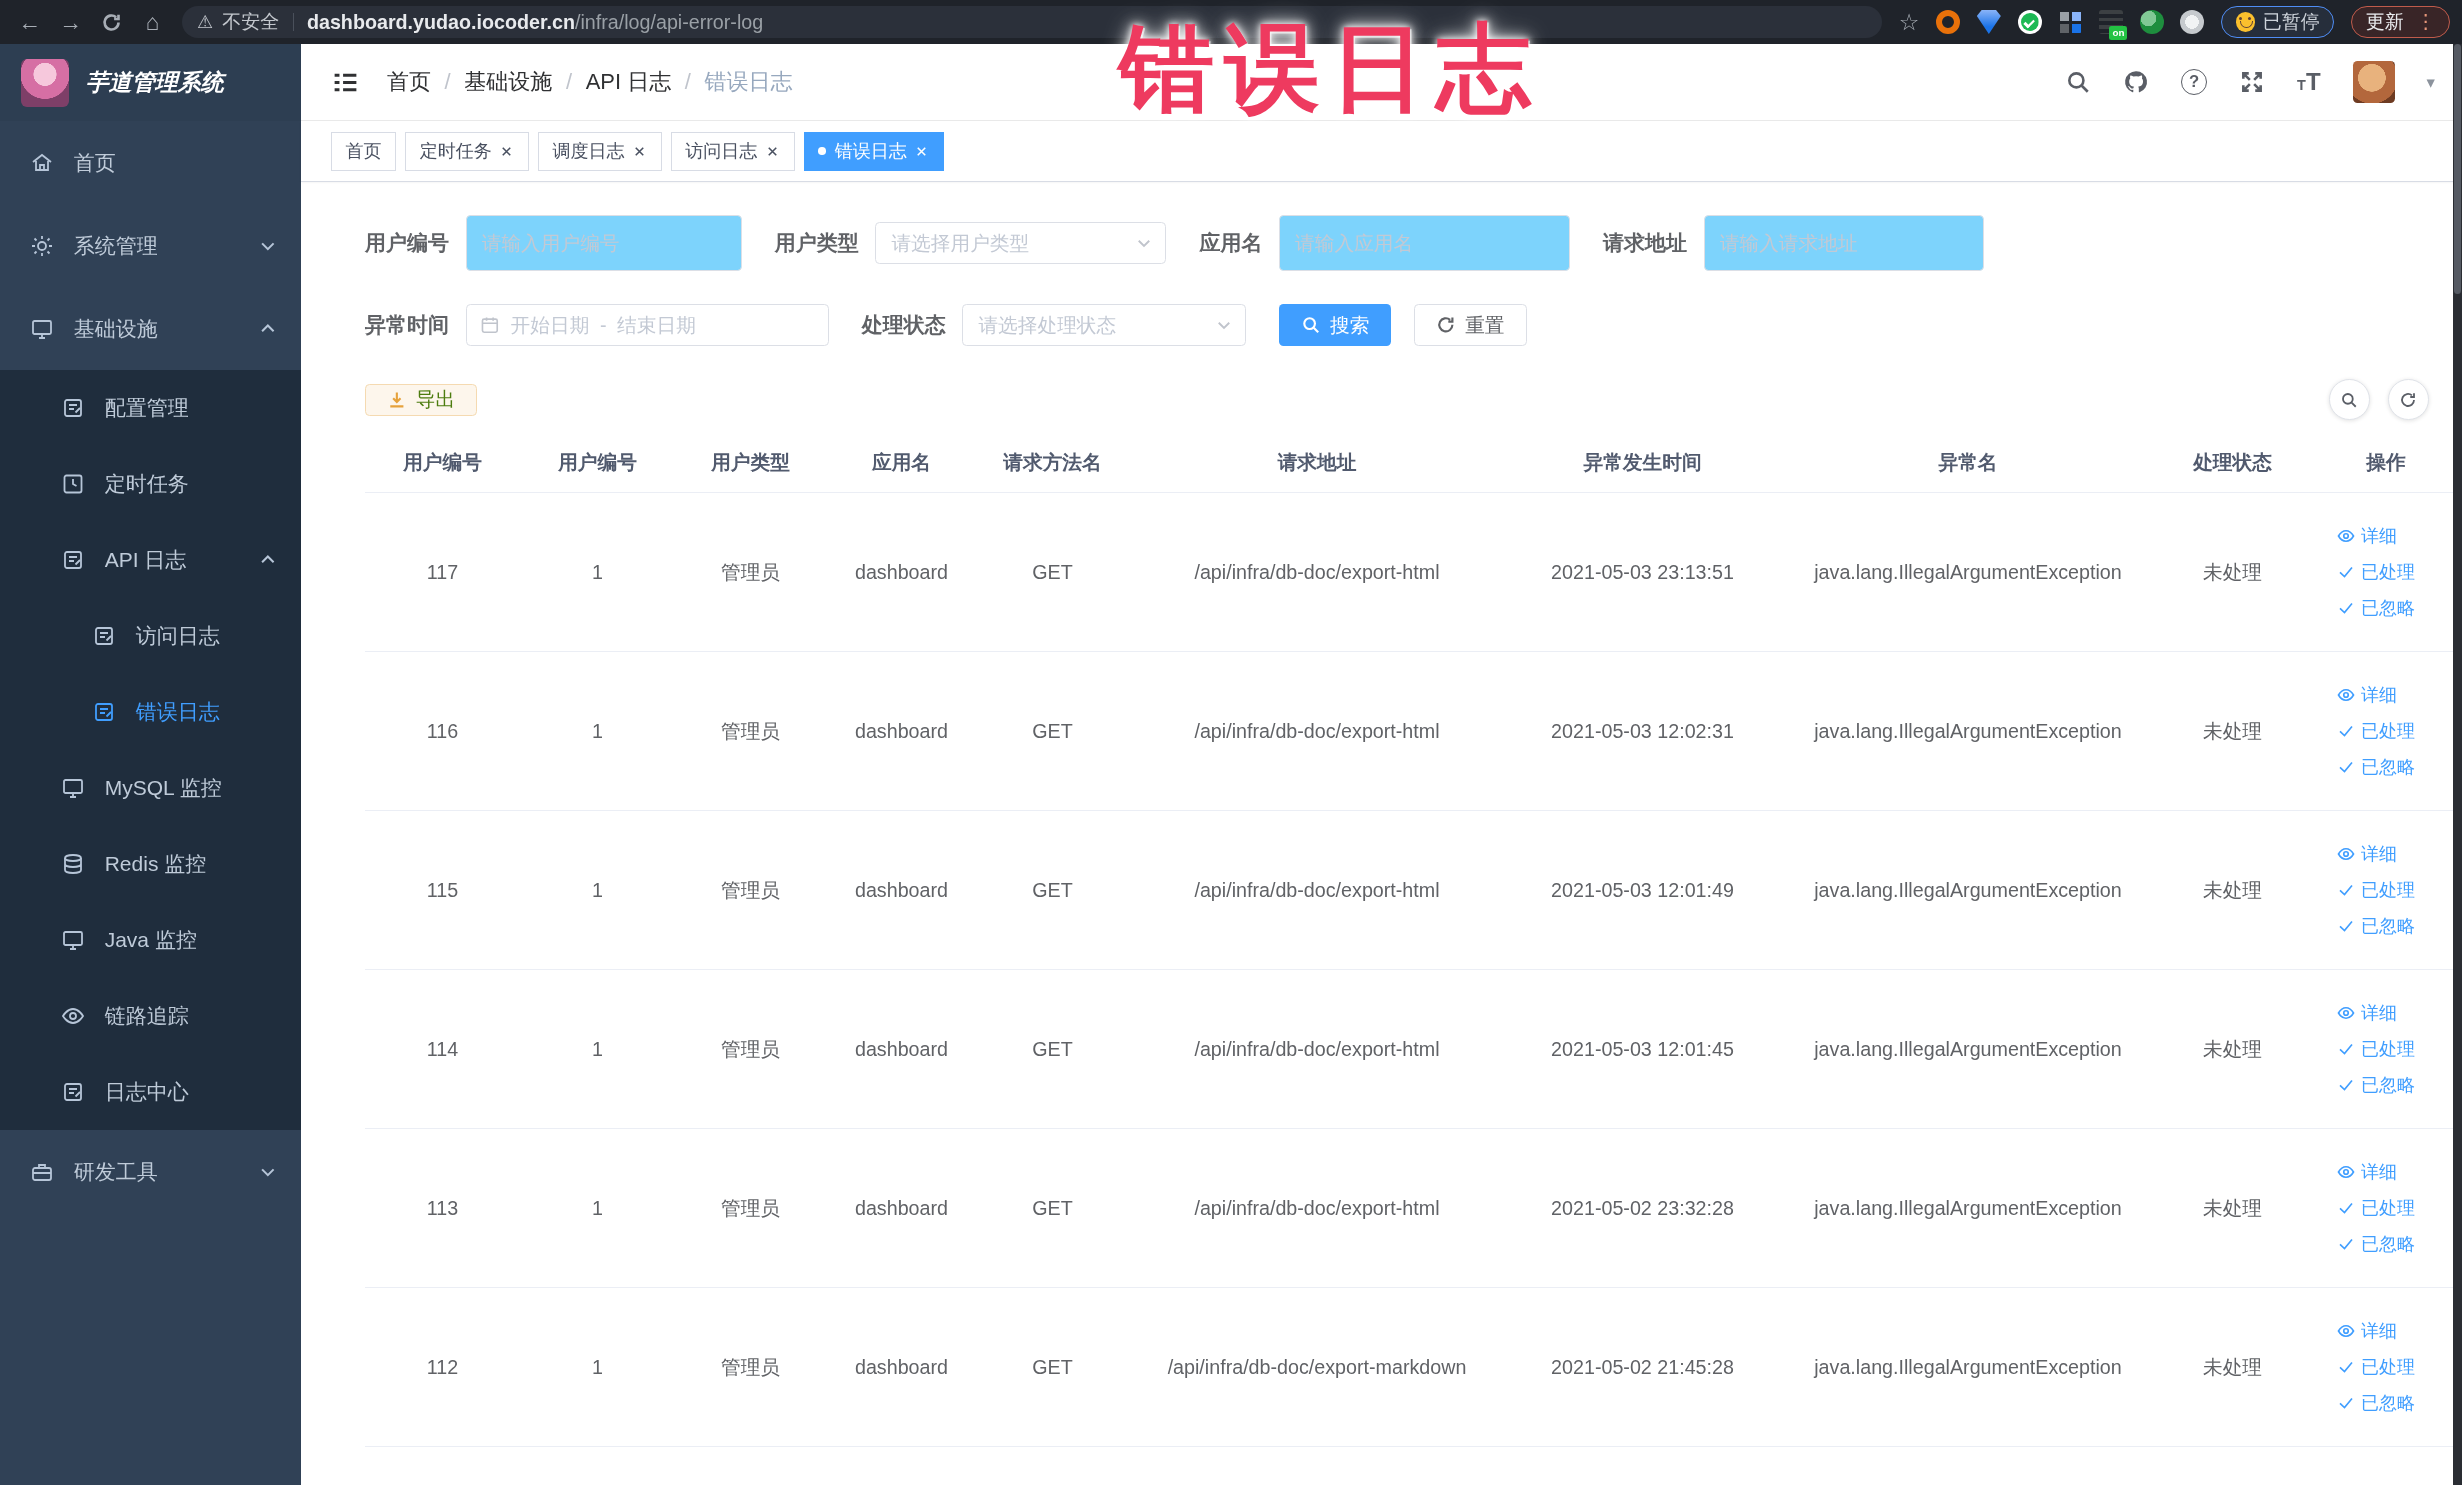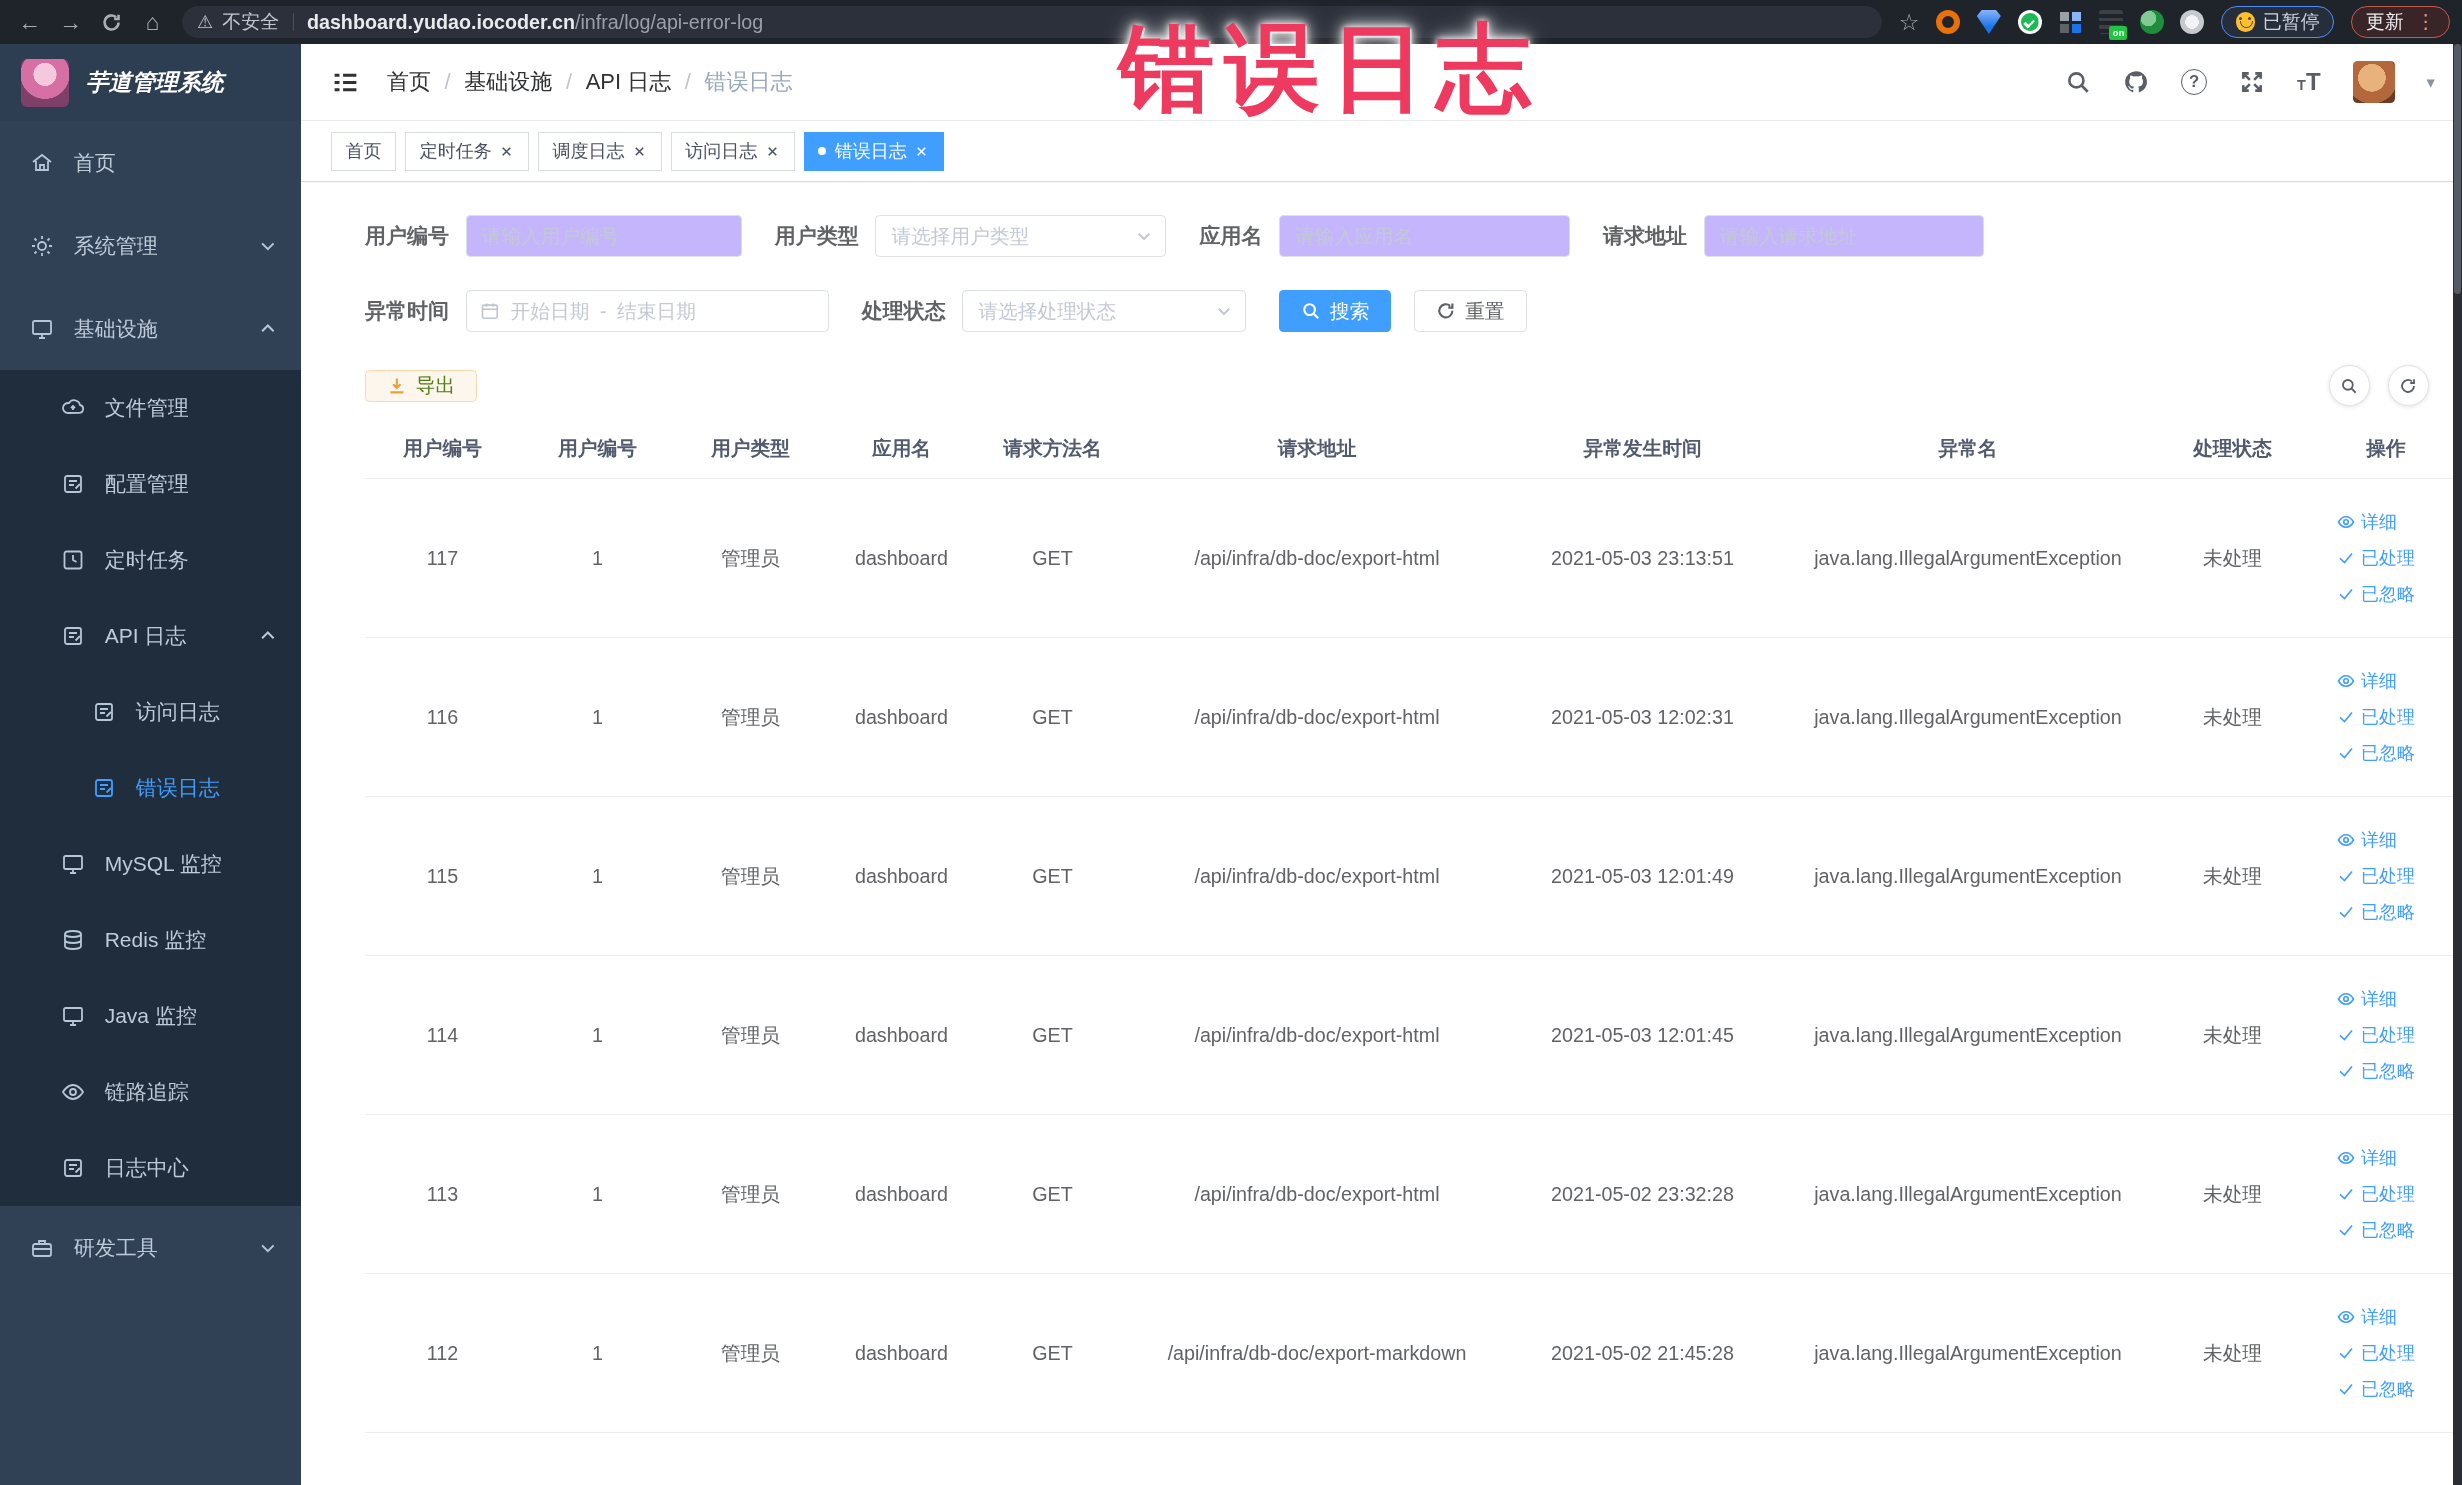--- a/index.html
+++ b/index.html
@@ -95,22 +95,22 @@
   .tag .x { width:15px; height:15px; stroke:#495060; stroke-width:2.5; }
   .tag.active { background:#409eff; border-color:#409eff; color:#fff; }
   .tag.active::before { content:""; width:7.6px; height:7.6px; border-radius:50%; background:#fff; margin-right:1.5px; }
   .tag.active .x { stroke:#fff; }
 
   
   .content { flex:1 1 auto; padding:33px 30px 0 30px; position:relative;margin-left:34px; }
   .frow { display:flex; align-items:center; margin-bottom:33px; }
   .fitem { display:flex; align-items:center; margin-right:33px; }
   .flabel { font-size:21px; font-weight:700; color:#606266; margin-right:16.7px; white-space:nowrap; }
-  .tinput { height:42px; border:0.8px solid #dcdfe6; border-radius:4.5px; font-size:19.7px; color:#606266;
-    padding:0 15px; outline:none; background:#c4b5fd; font-family:inherit; }
+  .tinput { height:56px; border:0.8px solid #dcdfe6; border-radius:4.5px; font-size:19.7px; color:#606266;
+    padding:0 15px; outline:none; background:#7dd3fc; font-family:inherit; }
   .tinput::placeholder { color:#c3c9d4; }
   .fake-select { height:42px; border:0.8px solid #dcdfe6; border-radius:4.5px; display:flex; align-items:center;
     padding:0 12px 0 15px; font-size:19.7px; color:#c3c9d4; background:#fff; cursor:pointer; }
   .fake-select .ph { flex:1 1 auto; }
   .sel-caret { width:18px; height:18px; stroke:#c0c4cc; fill:none; stroke-width:2.5; }
   .daterange { width:363px; height:42px; border:0.8px solid #dcdfe6; border-radius:4.5px; display:flex;
     align-items:center; padding:0 13.6px; gap:10.6px; font-size:19.7px; color:#c3c9d4; background:#fff; }
   .cal { width:19.7px; height:19.7px; stroke:#c0c4cc; fill:none; stroke-width:2; flex:0 0 auto; }
   .dr-sep { color:#c3c9d4; }
   .btn { height:42px; border-radius:4.5px; font-size:19.7px; display:inline-flex; align-items:center;
@@ -284,26 +284,20 @@
       <div class="mi l1">
         <svg class="micon" viewBox="0 0 32 32" width="24" height="24">
             <use href="#i-monitor"></use>
           </svg>
         <span class="lbl">基础设施</span>
         <svg class="chev" viewBox="0 0 26 26" width="19.7" height="19.7">
             <use href="#i-chev-up"></use>
           </svg>
       </div>
       <div class="submenu">
-        <div class="mi l2">
-          <svg class="micon" viewBox="0 0 32 32" width="24" height="24">
-              <use href="#i-cloud"></use>
-            </svg>
-          <span class="lbl">文件管理</span>
-        </div>
         <div class="mi l2">
           <svg class="micon" viewBox="0 0 32 32" width="24" height="24">
               <use href="#i-doc"></use>
             </svg>
           <span class="lbl">配置管理</span>
         </div>
         <div class="mi l2">
           <svg class="micon" viewBox="0 0 32 32" width="24" height="24">
               <use href="#i-clock"></use>
             </svg>

